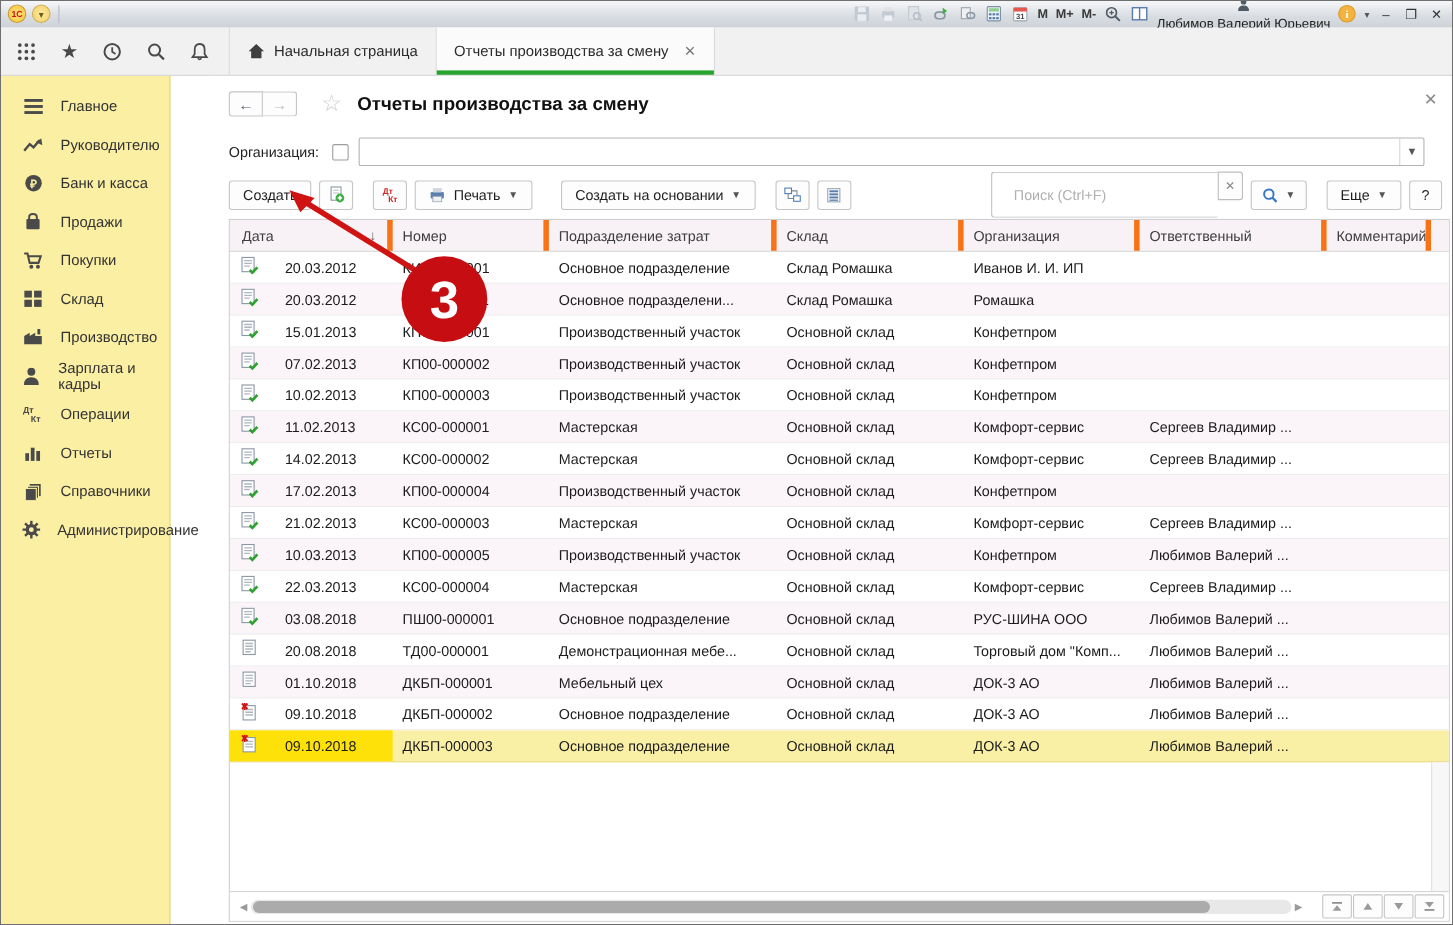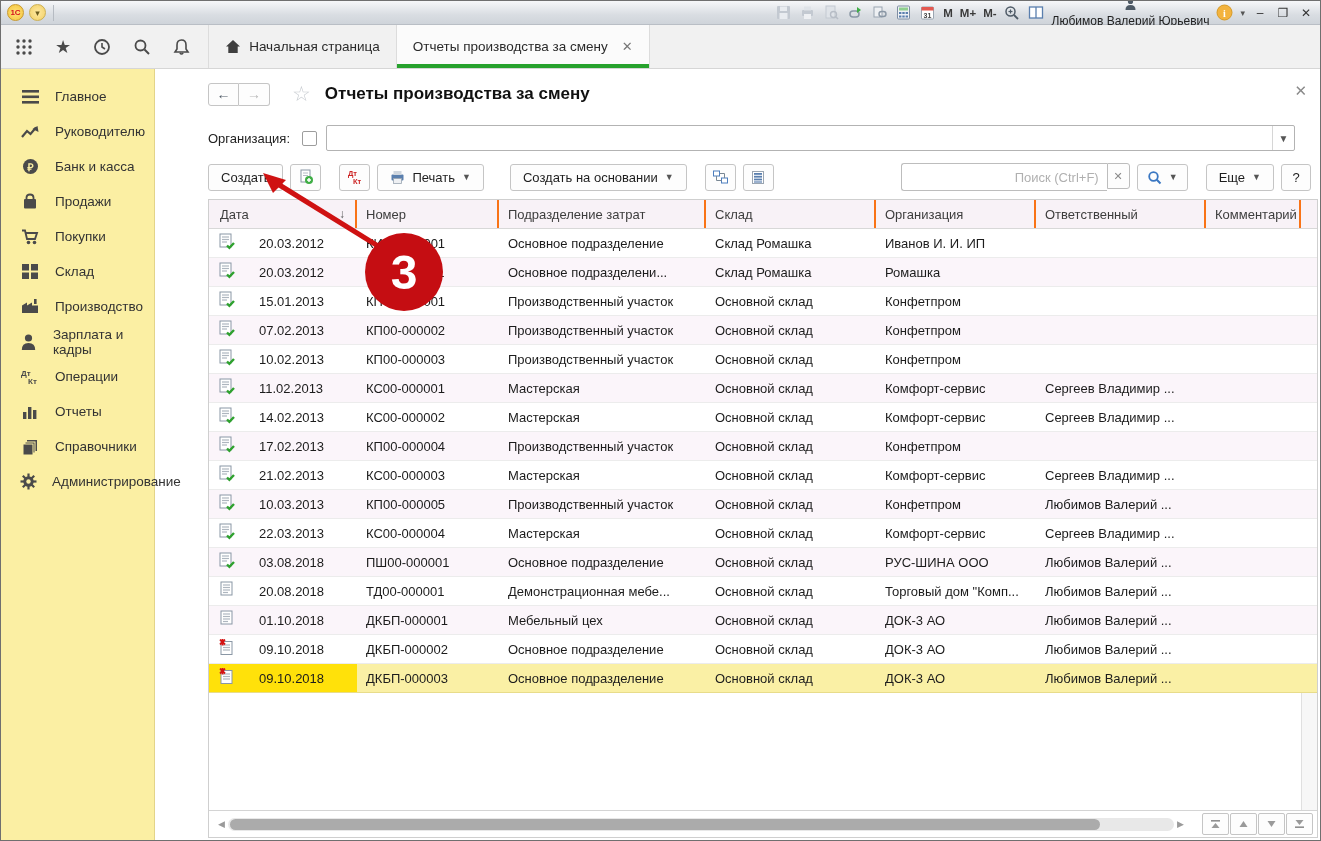--- a/index.html
+++ b/index.html
@@ -56,28 +56,28 @@
   .org-field .dd { margin-left:auto; width:22px; border-left:1px solid #d6d6d6; display:flex; align-items:center; justify-content:center; color:#555; font-size:10px; }
 
   .toolbar { position:absolute; left:17px; top:94px; right:8px; height:28px; display:flex; align-items:center; }
   .btn { height:27px; background:#fdfdfd; border:1px solid #c5c5c5; border-radius:3px; font-size:13px; color:#1e1e1e;
     display:flex; align-items:center; justify-content:center; padding:0 12px; gap:7px; white-space:nowrap; }
   .btn .caret { font-size:9px; color:#555; }
   .ibtn { width:31px; padding:0; }
   .gap-s { width:7px; } .gap-m { width:18px; } .gap-l { width:26px; }
   .search-wrap { margin-left:auto; display:flex; align-items:center; }
   .search-box { display:flex; }
-  .search-input { width:206px; height:28px; border:1px solid #bdbdbd; border-right:none; border-radius:3px 0 0 3px; padding:0 8px; font-size:13px; color:#333; font-family:"Liberation Sans",sans-serif;text-align:right; }
+  .search-input { width:206px; height:42px; border:1px solid #bdbdbd; border-right:none; border-radius:3px 0 0 3px; padding:0 20px; font-size:13px; color:#333; font-family:"Liberation Sans",sans-serif; }
   .search-input::placeholder { color:#b0b0b0; }
   .search-clear { width:23px; height:26px; border:1px solid #bdbdbd; border-radius:0 3px 3px 0; background:#fdfdfd; color:#8a8a8a; font-size:11px; display:flex; align-items:center; justify-content:center; }
 
   
   .table-frame { position:absolute; left:17px; right:1px; top:130px; bottom:1px; border:1px solid #cfcfcf; display:flex; flex-direction:column; background:#fff; }
   .thead { display:grid; grid-template-columns:148px 142px 207px 170px 160px 170px 1fr 16px; height:29px; background:#f8f2f7; border-bottom:1px solid #d8d8d8; }
-  .th { display:flex; align-items:center; padding-left:9px; font-size:13px; color:#3d3d3d; border-right:2px solid #f97316; overflow:hidden; white-space:nowrap; }
+  .th { display:flex; align-items:center; padding-left:9px; font-size:13px; color:#3d3d3d; border-right:5px solid #f97316; overflow:hidden; white-space:nowrap; }
   .th.first { padding-left:11px; }
   .th .sort { margin-left:auto; margin-right:10px; color:#5a5a5a; font-size:12px; }
   .th.hpad { border-right:none; background:#f8f2f7; }
   .tbody { position:relative; }
   .trow { display:grid; grid-template-columns:148px 142px 207px 170px 160px 170px 1fr 16px; height:29px; border-bottom:1px solid #ececec; background:#fff; }
   .trow:nth-child(even) { background:#fbf5fa; }
   .td { display:flex; align-items:center; padding-left:9px; font-size:13px; color:#1c1c1c; overflow:hidden; white-space:nowrap; }
   .td.c-date { gap:23px; padding-left:10px; }
   .trow.sel { background:#faf0a5; border-bottom:1px solid #e8dc8a; }
   .trow.sel .td.c-date { background:#ffe10a; }

